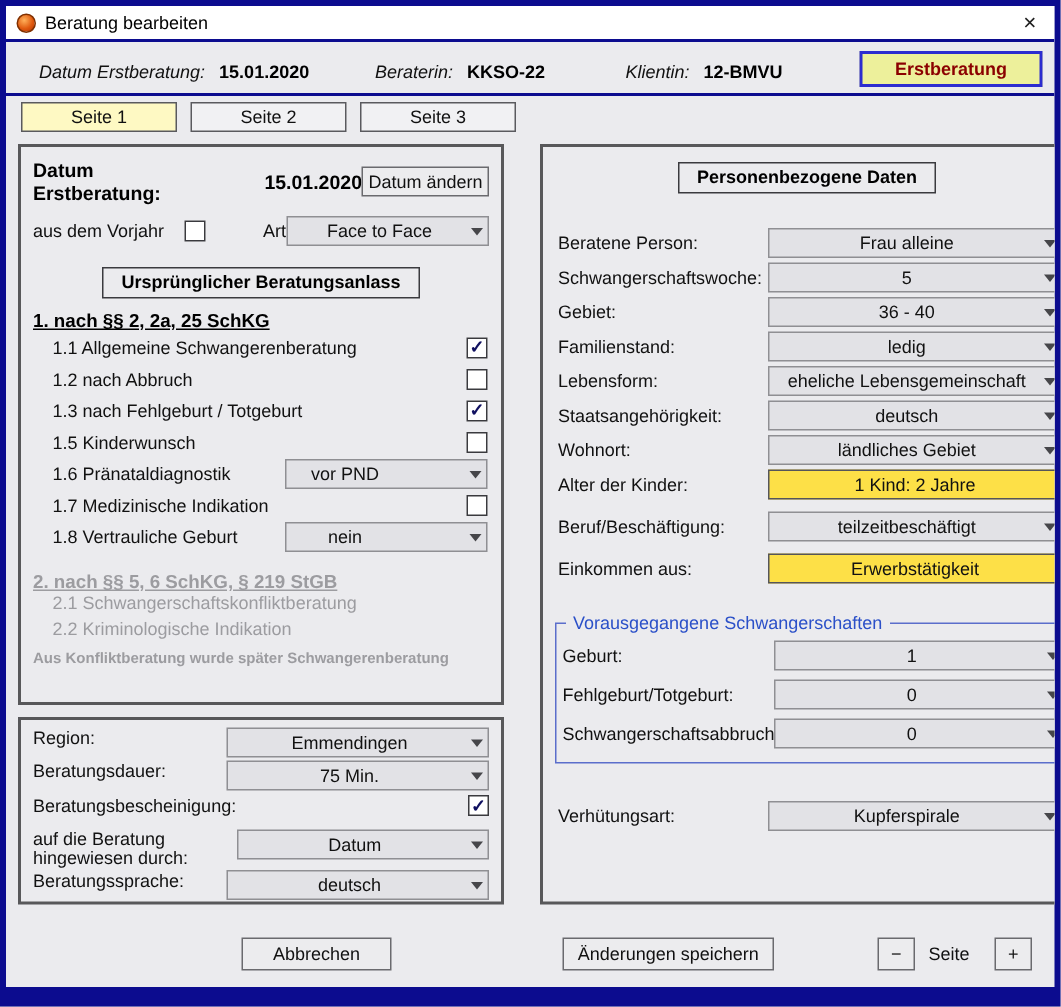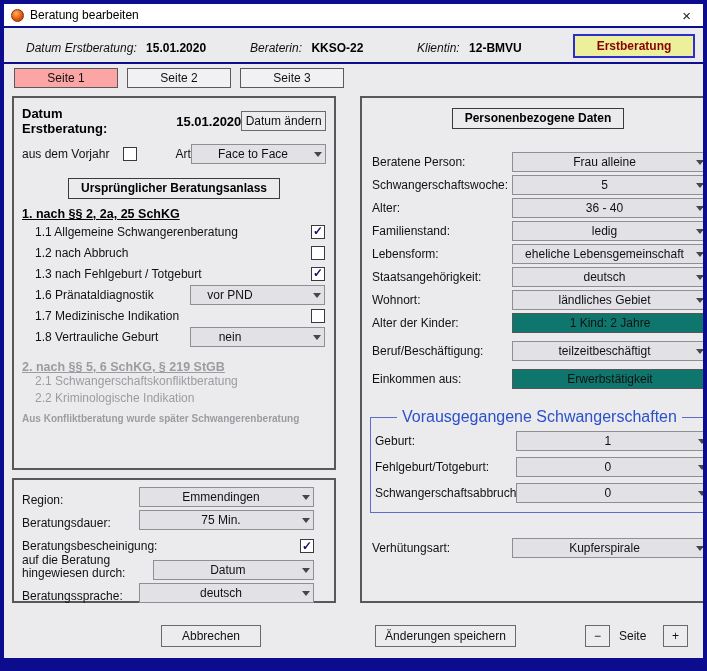--- a/index.html
+++ b/index.html
@@ -22,21 +22,21 @@
   .hlabel { font-style:italic; color:#111; }
   .hvalue { font-weight:bold; margin-left:6px; }
   .badge { position:absolute; top:4px; right:8px; width:122px; height:24px;
            background:#edf09b; border:2px solid #2c2cd0; color:#8b0000;
            font-weight:bold; font-size:12px; }
 
   
   .tabs { position:absolute; top:64px; left:10px; display:flex; gap:9px; }
   .tab { width:104px; height:20px; font-size:12px; background:#f1f1f3;
          border:1px solid #5a5a5e; color:#111; }
-  .tab.active { background:#fca5a5; }
+  .tab.active { background:#fef9c3; }
 
   
   .panel { position:absolute; background:#ebebee; border:2px solid #58585a; }
   .left-top    { left:8px;   top:92px;  width:324px; height:374px; }
   .left-bottom { left:8px;   top:474px; width:324px; height:125px; }
   .right       { left:356px; top:92px;  width:356px; height:507px; }
 
   .t12 { font-size:12px; color:#111; }
   .b13 { font-size:13px; font-weight:bold; color:#000; }
 
@@ -48,21 +48,21 @@
   .cb.checked::after { content:"✓"; margin-top:-1px; }
 
   .combo { height:20px; background:#e2e2e6; border:1px solid #8f8f93;
            display:flex; align-items:center; }
   .combo-value { flex:1; text-align:center; font-size:12px; color:#111;
                  overflow:hidden; white-space:nowrap; }
   .chev { width:0; height:0; border:4px solid transparent; border-top:5px solid #46464a;
           margin:5px 3px 0 0; flex:0 0 auto; }
   .w120 { width:135px; } .w175 { width:175px; } .w196 { width:196px; }
 
-  .field-btn { width:196px; height:20px; background:#0f766e; border:1px solid #55555a;
+  .field-btn { width:196px; height:20px; background:#fde047; border:1px solid #55555a;
                font-size:12px; text-align:center; line-height:18px; color:#111;
                overflow:hidden; white-space:nowrap; }
 
   .group-label { border:1px solid #3a3a3e; background:#ebebee; font-weight:bold; font-size:12px;
                  padding:2px 12px 3px; width:max-content; margin:10px auto 0; color:#000; }
 
   
   .lt-row1 { display:flex; align-items:center; margin:8px 8px 0; }
   .lt-row1 .val { margin-left:30px; }
   .lt-change { margin-left:auto; width:88px; }
@@ -73,34 +73,34 @@
   .left-top .group-label { margin-top:14px; }
   .sec { font-weight:bold; font-size:12.5px; text-decoration:underline; margin:8px 8px 0; color:#000; }
   .sec.gray { color:#9c9ca0; margin-top:13px; }
   .item { display:flex; align-items:center; justify-content:space-between;
           height:21px; margin:0 9px 0 8px; padding-left:13px; }
   .item .combo { flex:0 0 auto;gap:44px; }
   .gray-item { font-size:12px; color:#9c9ca0; height:17px; margin:0 8px 0 21px; }
   .footnote { font-size:10px; font-weight:bold; color:#9c9ca0; margin:5px 8px 0; }
 
   
-  .lb-row { display:flex; align-items:flex-end; justify-content:space-between;
-            padding:0 20px 0 8px; height:23px; }
+  .lb-row { display:flex; align-items:flex-start; justify-content:space-between;
+            padding:0 8px 0 8px; height:23px; }
   .lb-row.first { margin-top:5px; height:22px; }
   .lb-row.tall { height:27px; }
   .lb-label2 { width:142px; line-height:1.1; }
 
   
   .rrow { display:flex; align-items:center; justify-content:space-between;
           height:23px; padding:0 6px 0 10px; }
   .rrow.first { margin-top:21px; }
   .rrow.mt5 { margin-top:5px; }
   .rrow.verh { margin-top:23px; }
   fieldset.preg { margin:18px 8px 0; border:1px solid #5b6ecb; padding:2px 0 6px; }
-  fieldset.preg legend { color:#2b50c8; font-size:16px; margin-left:26px; padding:0 5px; }
+  fieldset.preg legend { color:#2b50c8; font-size:12px; margin-left:6px; padding:0 5px; }
   .preg .rrow { height:26px; padding:0 2px 0 4px; }
   .preg .combo { width:194px; }
 
   
   .footer-btn { position:absolute; height:22px; background:#ececee;
                 border:1px solid #6a6a6e; font-size:12px; color:#111; }
   .f-cancel { left:157px; top:621px; width:100px; }
   .f-save   { left:371px; top:621px; width:141px; }
   .f-minus  { left:581px; top:621px; width:25px; }
   .f-plus   { left:659px; top:621px; width:25px; }
@@ -164,20 +164,24 @@
     </div>
     <div class="item">
       <span class="t12">1.2 nach Abbruch</span>
       <span class="cb"></span>
     </div>
     <div class="item">
       <span class="t12">1.3 nach Fehlgeburt / Totgeburt</span>
       <span class="cb checked"></span>
     </div>
     <div class="item">
+      <span class="t12">1.5 Kinderwunsch</span>
+      <span class="cb"></span>
+    </div>
+    <div class="item">
       <span class="t12">1.6 Pränataldiagnostik</span>
       <div class="combo w120">
         <span class="combo-value">vor PND</span>
         <span class="chev"></span>
       </div>
     </div>
     <div class="item">
       <span class="t12">1.7 Medizinische Indikation</span>
       <span class="cb"></span>
     </div>
@@ -241,21 +245,21 @@
       </div>
     </div>
     <div class="rrow">
       <span class="t12">Schwangerschaftswoche:</span>
       <div class="combo w196">
         <span class="combo-value">5</span>
         <span class="chev"></span>
       </div>
     </div>
     <div class="rrow">
-      <span class="t12">Alter:</span>
+      <span class="t12">Gebiet:</span>
       <div class="combo w196">
         <span class="combo-value">36 - 40</span>
         <span class="chev"></span>
       </div>
     </div>
     <div class="rrow">
       <span class="t12">Familienstand:</span>
       <div class="combo w196">
         <span class="combo-value">ledig</span>
         <span class="chev"></span>

